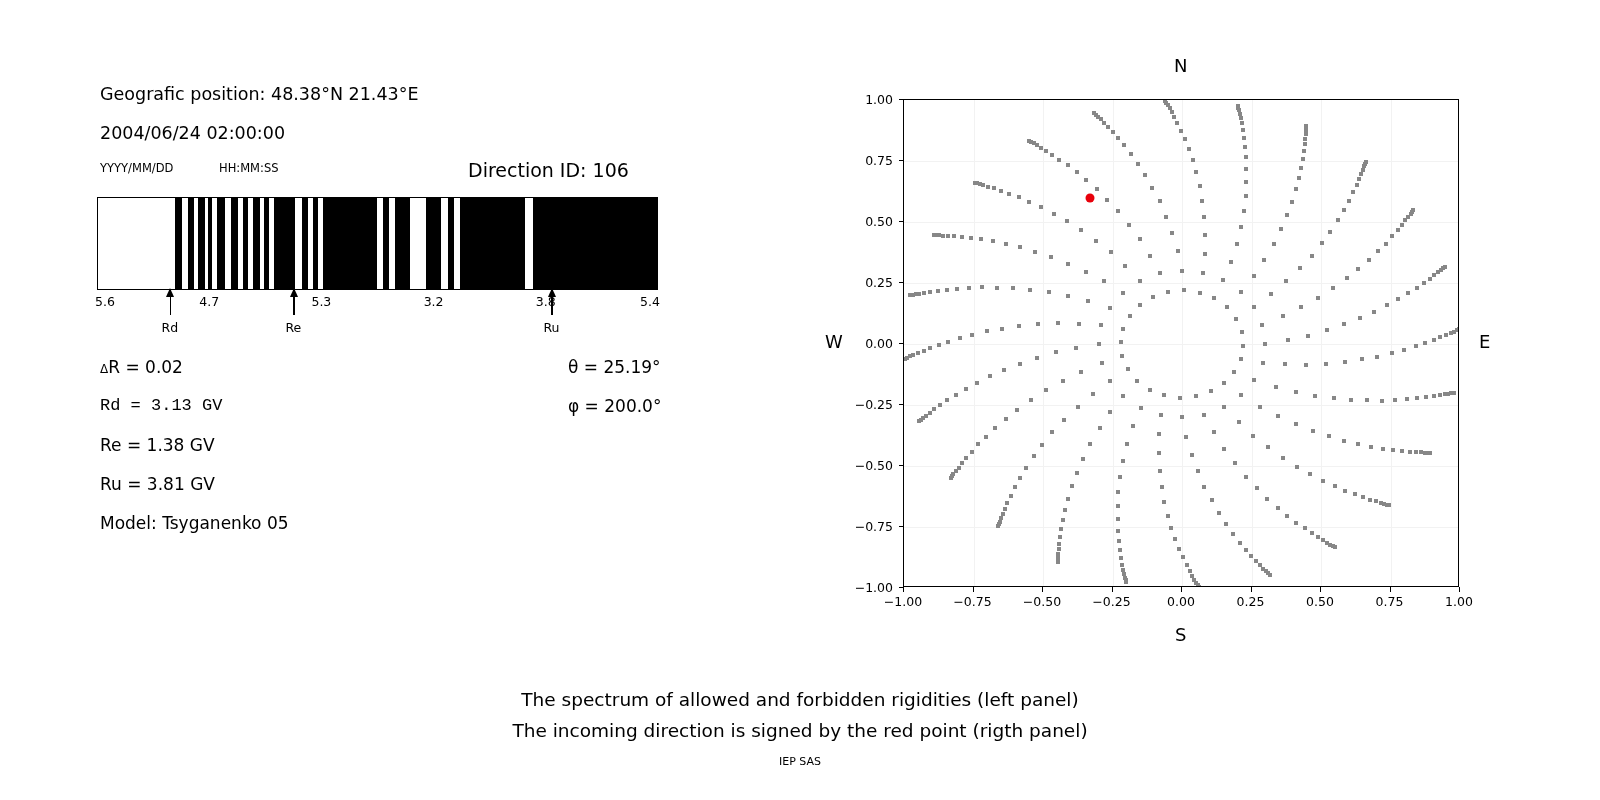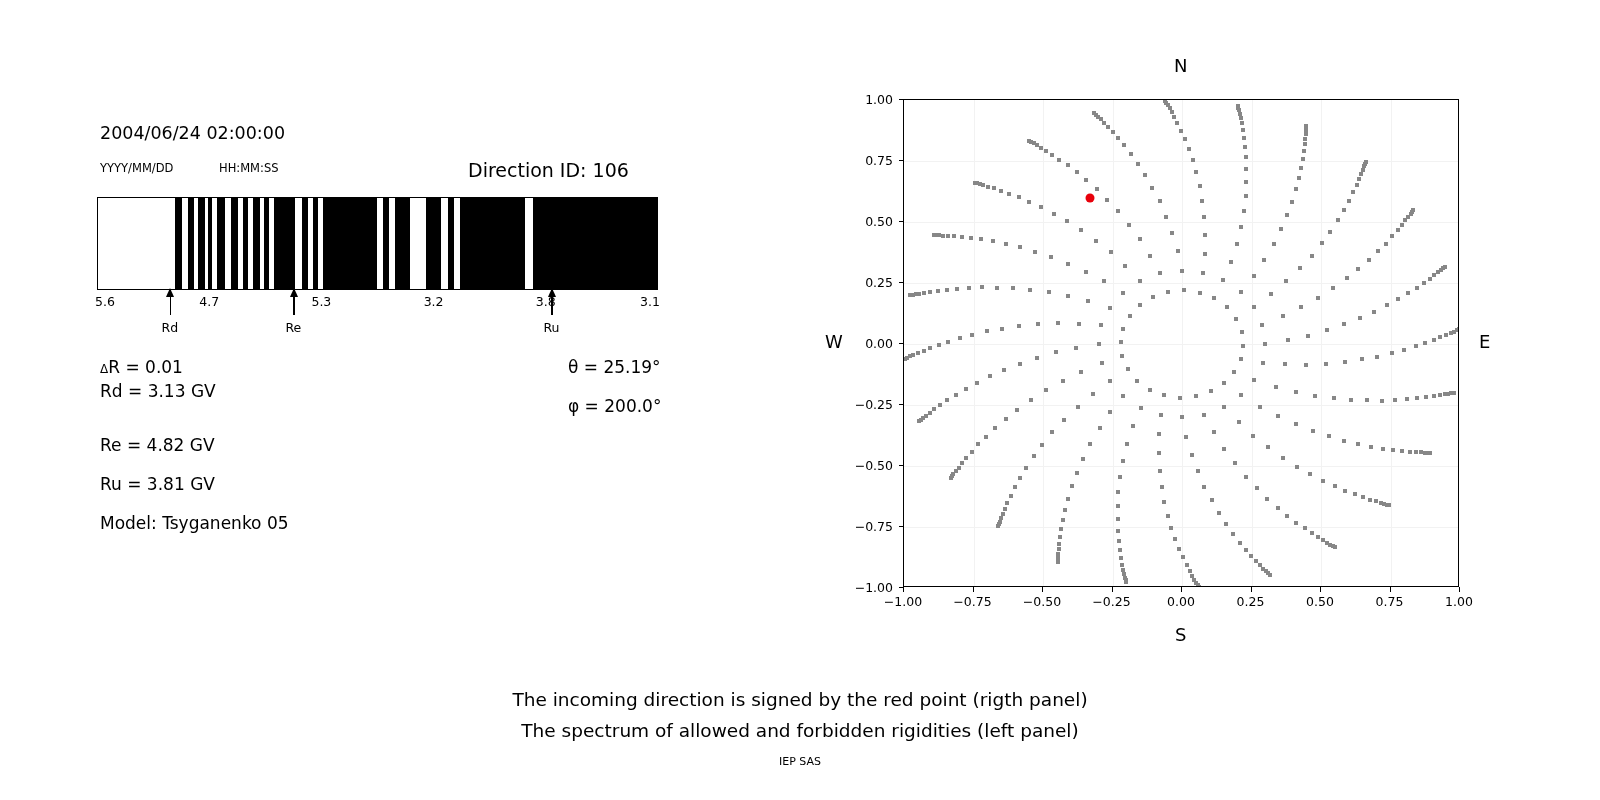--- a/index.html
+++ b/index.html
@@ -196,20 +196,21 @@
     text-align: center;
     font-size: 11px;
     color: #000;
   }
 </style>
 </head>
 <body>
 
 <div id="left-panel">
 
+  <div class="info-line" id="geo-position">Geografic position: 48.38°N 21.43°E</div>
 
   <div class="info-line" id="datetime">2004/06/24 02:00:00</div>
 
   <div class="info-line" id="fmt-date">YYYY/MM/DD</div>
 
   <div class="info-line" id="fmt-time">HH:MM:SS</div>
 
   <div class="info-line" id="direction-id">Direction ID: 106</div>
 
   <div id="spectrum-wrap">
@@ -235,41 +236,41 @@
         <div class="band" style="left: 434.775px; width: 126.225px;"></div>
       </div>
   </div>
 
   <div id="spectrum-axis">
       <div class="xtick-label" style="left: 8px;">5.6</div>
       <div class="xtick-label" style="left: 112.2px;">4.7</div>
       <div class="xtick-label" style="left: 224.4px;">5.3</div>
       <div class="xtick-label" style="left: 336.6px;">3.2</div>
       <div class="xtick-label" style="left: 448.8px;">3.8</div>
-      <div class="xtick-label" style="left: 553px;">3.1</div>
+      <div class="xtick-label" style="left: 553px;">5.4</div>
       <div class="marker" style="left: 72.93px;">
         <div class="marker-line"></div>
         <div class="marker-head"></div>
         <div class="marker-label">Rd</div>
       </div>
       <div class="marker" style="left: 196.35px;">
         <div class="marker-line"></div>
         <div class="marker-head"></div>
         <div class="marker-label">Re</div>
       </div>
       <div class="marker" style="left: 454.41px;">
         <div class="marker-line"></div>
         <div class="marker-head"></div>
         <div class="marker-label">Ru</div>
       </div>
     </div>
 
-  <div class="param param-left" style="top:357px;"><span class="sub-delta">Δ</span><span>R = 0.01</span></div>
-  <div class="param param-left" style="top:381px;">Rd = 3.13 GV</div>
-  <div class="param param-left" style="top:435px;">Re = 4.82 GV</div>
+  <div class="param param-left" style="top:357px;"><span class="sub-delta">Δ</span><span>R = 0.02</span></div>
+  <div class="param param-left" style="top:396px;font-family:Liberation Mono, monospace;">Rd = 3.13 GV</div>
+  <div class="param param-left" style="top:435px;">Re = 1.38 GV</div>
   <div class="param param-left" style="top:474px;">Ru = 3.81 GV</div>
   <div class="param param-left" style="top:513px;">Model: Tsyganenko 05</div>
   <div class="param param-right" style="top:357px;">θ = 25.19°</div>
   <div class="param param-right" style="top:396px;">φ = 200.0°</div>
 </div>
 
 <div id="right-panel">
   <div id="plot-frame">
       <div class="gridline-v" style="left: 69.5px;"></div>
       <div class="gridline-v" style="left: 139px;"></div>
@@ -782,16 +783,16 @@
       <div class="xtick-label-p" style="left: 659px; top: 594px;">1.00</div>
     </div>
 
   <div class="compass" id="compass-n" style="left: 374px; top: 55px;">N</div>
   <div class="compass" id="compass-s" style="left: 375px; top: 624px;">S</div>
   <div class="compass" id="compass-w" style="left: 25px; top: 331px;">W</div>
   <div class="compass" id="compass-e" style="left: 679px; top: 331px;">E</div>
 </div>
 
 <div id="caption">
+  <div class="caption-line">The spectrum of allowed and forbidden rigidities (left panel)</div>
   <div class="caption-line">The incoming direction is signed by the red point (rigth panel)</div>
-  <div class="caption-line">The spectrum of allowed and forbidden rigidities (left panel)</div>
 </div>
 <div id="footer">IEP SAS</div>
 
 </body></html>

